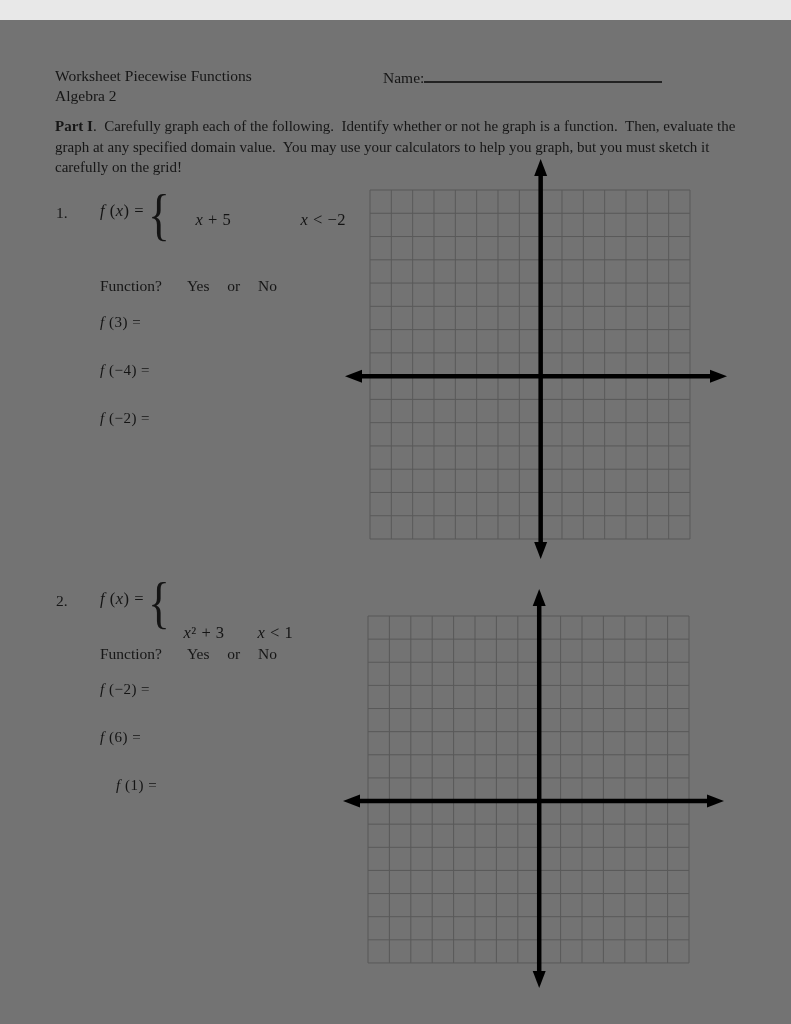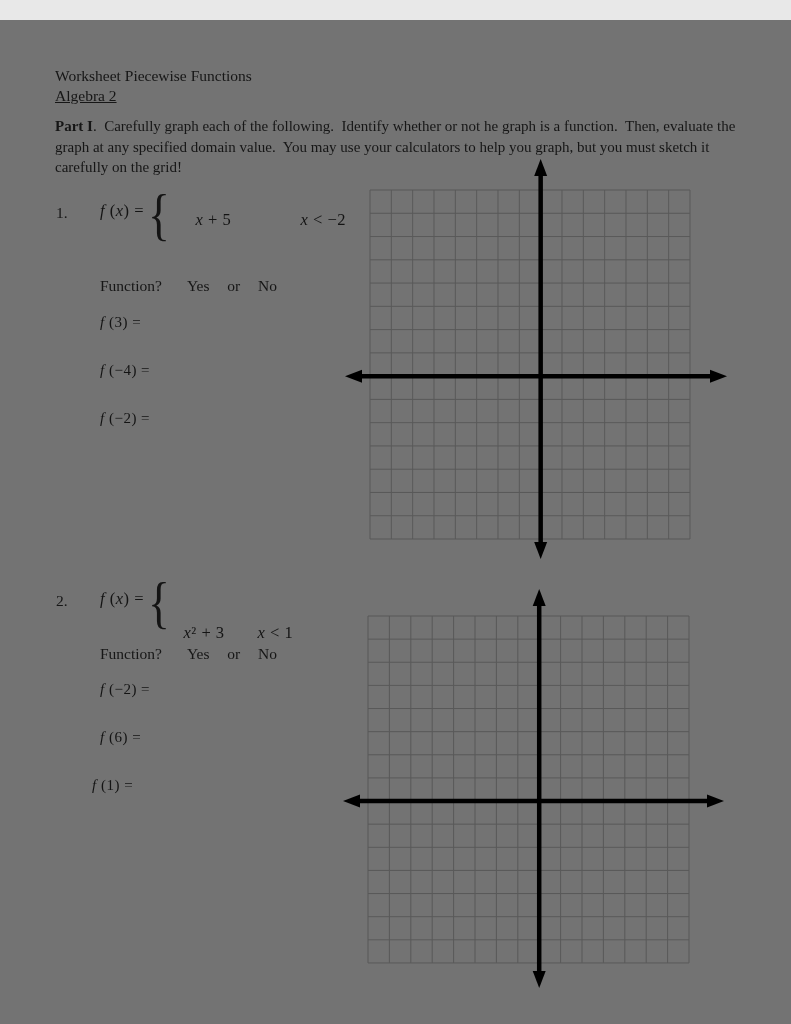--- a/index.html
+++ b/index.html
@@ -55,22 +55,25 @@
   .fq .opt2{margin-left:14px;}
   .fq .opt3{margin-left:14px;}
   svg.gridplot{position:absolute;overflow:visible;}
 </style>
 </head>
 <body>
 
 <div class="page">
 
   <div class="abs serif header-title" style="left:55px;top:46px;">Worksheet Piecewise Functions</div>
-  <div class="abs serif header-title" style="left:55px;top:66px;text-decoration:underline;">Algebra 2</div>
+  <div class="abs serif header-title" style="left:55px;top:66px;">Algebra 2</div>
 
+  <div class="abs serif name-line" style="left:383px;top:46px;">
+    <span>Name:</span><span class="name-underline"></span>
+  </div>
 
   <div class="abs instructions" style="left:55px;top:96px;"><b>Part I</b><span>.  Carefully graph each of the following.  Identify whether or not he graph is a function.  Then, evaluate the graph at any specified domain value.  You may use your calculators to help you graph, but you must sketch it carefully on the grid!</span></div>
 
   <div class="abs serif" style="left:56px;top:184px;">1.</div>
   <div class="abs math" style="left:100px;top:181px;"><i>f</i> (<i>x</i>) =</div>
   <div class="abs brace" style="left:148px;top:167px;">{</div>
   <div class="abs math piece-row p1" style="left:177px;top:170px;">
     <span class="expr"><i>x</i> + 5</span><span class="cond"><i>x</i> &lt; −2</span>
   </div>
   <div class="abs serif fq" style="left:100px;top:257px;">
@@ -131,21 +134,21 @@
     <span class="expr"><i>x</i>² + 3</span><span class="cond"><i>x</i> &lt; 1</span>
   </div>
   <div class="abs serif fq" style="left:100px;top:625px;">
     <span>Function?</span>
     <span class="opt1">Yes</span>
     <span class="opt2">or</span>
     <span class="opt3">No</span>
   </div>
   <div class="abs math eval" style="left:100px;top:661px;"><i>f</i> (−2) =</div>
   <div class="abs math eval" style="left:100px;top:709px;"><i>f</i> (6) =</div>
-  <div class="abs math eval" style="left:92px;top:757px;"><i>f</i> (1) =</div>
+  <div class="abs math eval" style="left:116px;top:757px;"><i>f</i> (1) =</div>
 
   <svg class="gridplot" style="left:335px;top:560px;width:400px;height:425px;" viewBox="0 0 400 425">
       <line x1="33" y1="36" x2="33" y2="382.95" stroke="#595959" stroke-width="1"></line>
       <line x1="54.4" y1="36" x2="54.4" y2="382.95" stroke="#595959" stroke-width="1"></line>
       <line x1="75.8" y1="36" x2="75.8" y2="382.95" stroke="#595959" stroke-width="1"></line>
       <line x1="97.19999999999999" y1="36" x2="97.19999999999999" y2="382.95" stroke="#595959" stroke-width="1"></line>
       <line x1="118.6" y1="36" x2="118.6" y2="382.95" stroke="#595959" stroke-width="1"></line>
       <line x1="140" y1="36" x2="140" y2="382.95" stroke="#595959" stroke-width="1"></line>
       <line x1="161.39999999999998" y1="36" x2="161.39999999999998" y2="382.95" stroke="#595959" stroke-width="1"></line>
       <line x1="182.79999999999998" y1="36" x2="182.79999999999998" y2="382.95" stroke="#595959" stroke-width="1"></line>

